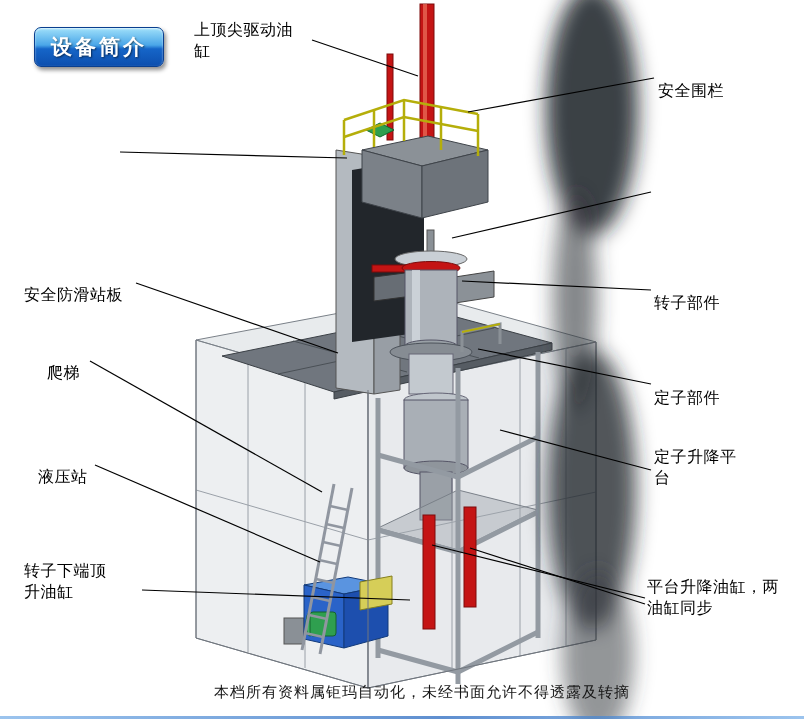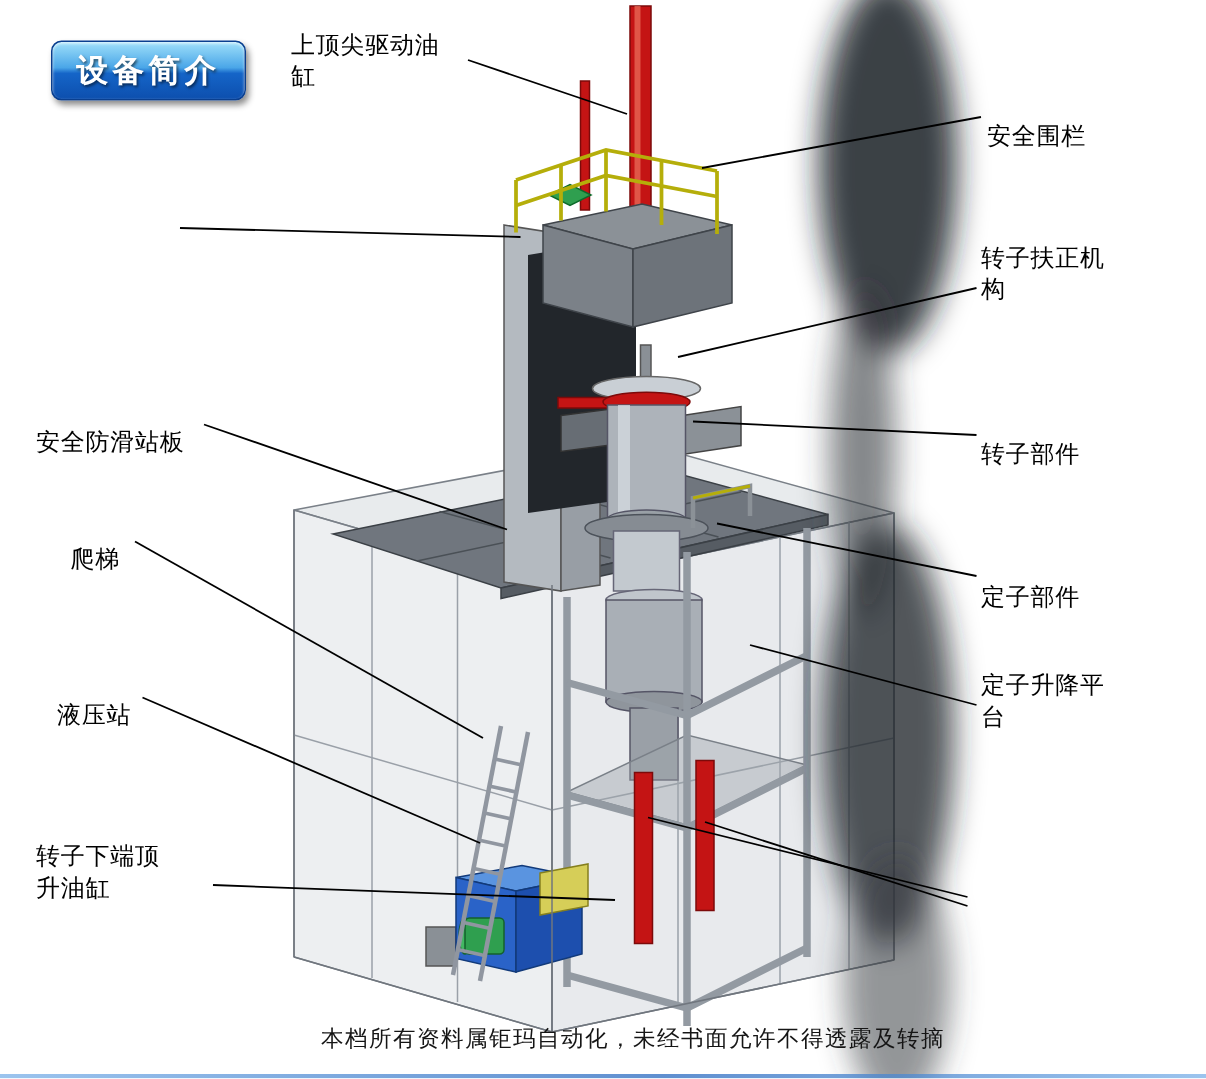--- a/index.html
+++ b/index.html
@@ -196,33 +196,33 @@
     </g>
   </svg>
 
   <div class="badge">设备简介</div>
 
   <div class="lbl" style="left:194px;top:20px;width:112px">上顶尖驱动油缸</div>
 
   <div class="lbl nowrap" style="left:658px;top:65px">安全围栏</div>
 
 
-  <div class="lbl" style="left:654px;top:162px;width:92px">转子扶正机构</div>
 
   <div class="lbl nowrap" style="left:24px;top:269px">安全防滑站板</div>
 
   <div class="lbl nowrap" style="left:654px;top:277px">转子部件</div>
 
   <div class="lbl nowrap" style="left:47px;top:347px">爬梯</div>
 
   <div class="lbl nowrap" style="left:654px;top:372px">定子部件</div>
 
   <div class="lbl nowrap" style="left:38px;top:451px">液压站</div>
 
   <div class="lbl" style="left:654px;top:447px;width:92px">定子升降平台</div>
 
   <div class="lbl" style="left:24px;top:561px;width:92px">转子下端顶升油缸</div>
 
+  <div class="lbl" style="left:647px;top:577px;width:132px">平台升降油缸，两油缸同步</div>
 
   <div class="footer">本档所有资料属钜玛自动化，未经书面允许不得透露及转摘</div>
 
   <div class="bottom-rule"></div>
 </div>
 
 </body></html>

